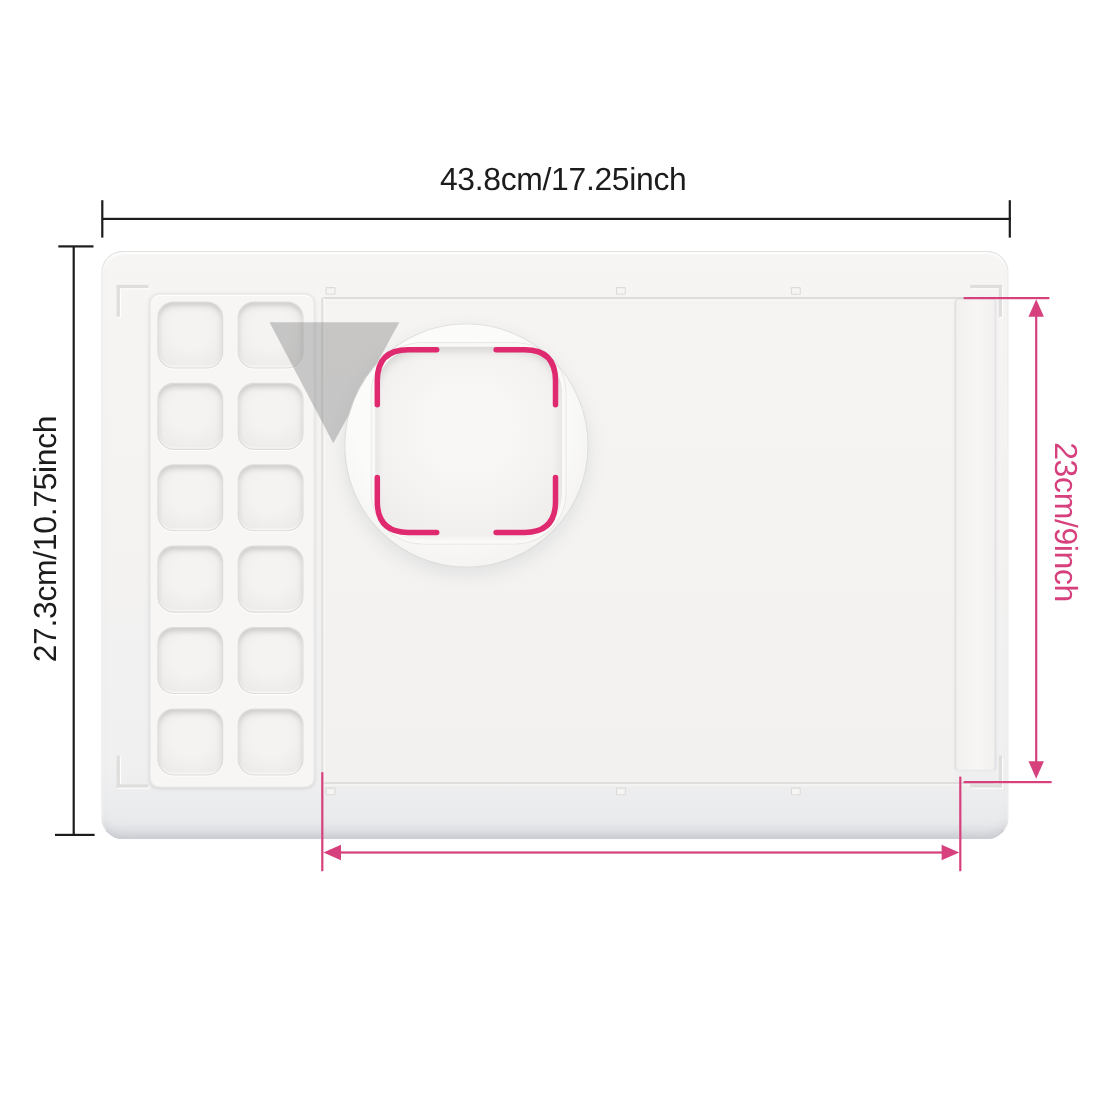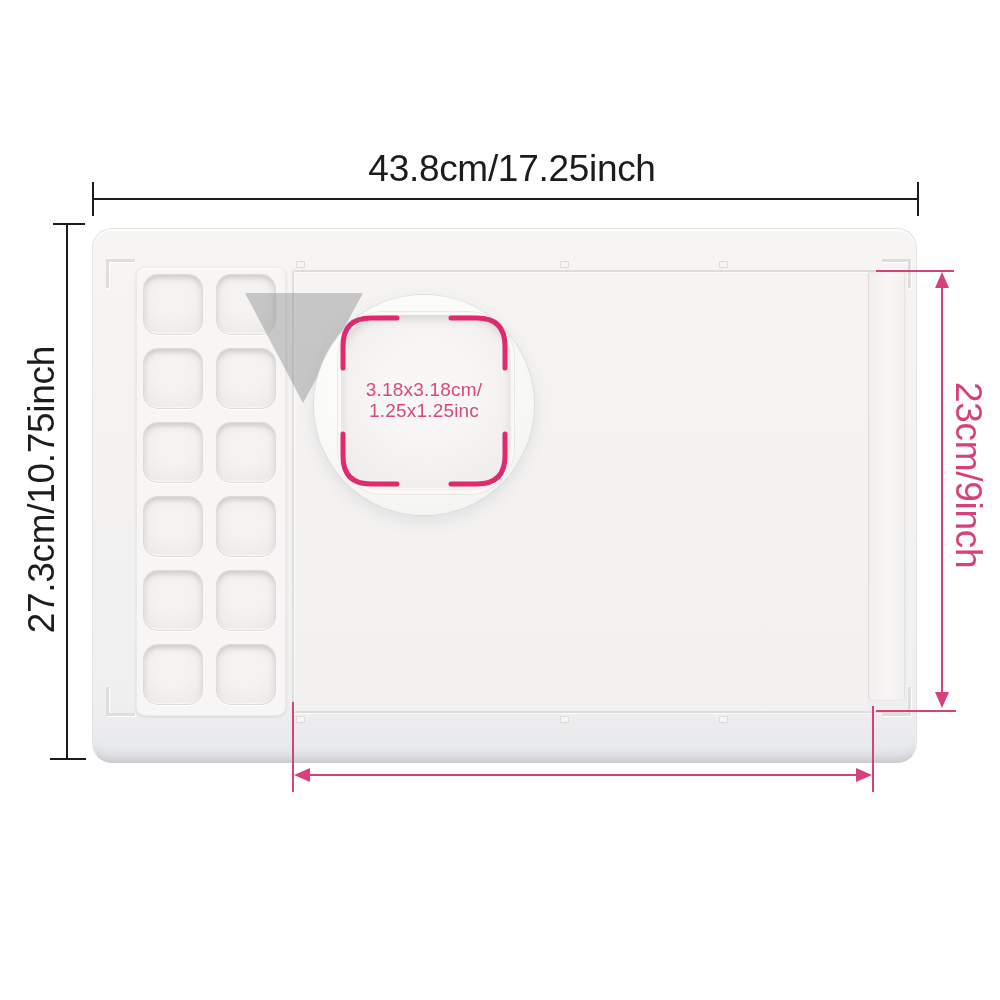--- a/index.html
+++ b/index.html
@@ -63,21 +63,21 @@
     box-shadow:inset 0 4px 8px rgba(150,148,146,.32), inset 0 -2px 4px rgba(255,255,255,.9), 0 0 0 1px rgba(219,217,215,.55);
   }
   .callout-label{
     left:314px;top:379px;width:220px;text-align:center;
     font-size:19px;line-height:21px;color:#d8487f;letter-spacing:.2px;
   }
 
   
   .dim-black{background:#1c1c1c;}
   .dim-pink{background:#d6407d;}
-  .dim-label{color:#1c1c1c;font-size:37px;letter-spacing:-.3px;white-space:nowrap;}
+  .dim-label{color:#1c1c1c;font-size:29px;letter-spacing:-.3px;white-space:nowrap;}
   .dim-label-pink{color:#d6407d;}
   .vtext{display:flex;align-items:center;justify-content:center;}
   .vtext span{writing-mode:vertical-rl;}
   .vtext.flip span{transform:rotate(180deg);}
   .arrow{width:0;height:0;border-style:solid;border-color:transparent;}
   .arrow-up{border-width:0 7px 16px 7px;border-bottom-color:#d6407d;}
   .arrow-down{border-width:16px 7px 0 7px;border-top-color:#d6407d;}
   .arrow-left{border-width:7px 16px 7px 0;border-right-color:#d6407d;}
   .arrow-right{border-width:7px 0 7px 16px;border-left-color:#d6407d;}
 </style>
@@ -133,24 +133,20 @@
 
   <svg class="abs" style="left:333px;top:306px;" width="182" height="188">
     <g fill="none" stroke="#e02a70" stroke-width="5" stroke-linecap="round">
       <path d="M 10 62 L 10 40 Q 10 12 38 12 L 64 12"></path>
       <path d="M 118 12 L 144 12 Q 172 12 172 40 L 172 62"></path>
       <path d="M 172 128 L 172 150 Q 172 178 144 178 L 118 178"></path>
       <path d="M 64 178 L 38 178 Q 10 178 10 150 L 10 128"></path>
     </g>
   </svg>
 
-  <div class="abs callout-label">
-    <div>3.18x3.18cm/</div>
-    <div>1.25x1.25inc</div>
-  </div>
 
   <div class="abs dim-label" style="left:312px;top:148px;width:400px;text-align:center;">43.8cm/17.25inch</div>
   <div class="abs dim-black" style="left:93px;top:198px;width:826px;height:2px;"></div>
   <div class="abs dim-black" style="left:92px;top:182px;width:2px;height:34px;"></div>
   <div class="abs dim-black" style="left:917px;top:182px;width:2px;height:34px;"></div>
 
   <div class="abs dim-label vtext flip" style="left:18px;top:290px;width:48px;height:400px;">
     <span>27.3cm/10.75inch</span>
   </div>
   <div class="abs dim-black" style="left:66px;top:224px;width:2px;height:536px;"></div>

